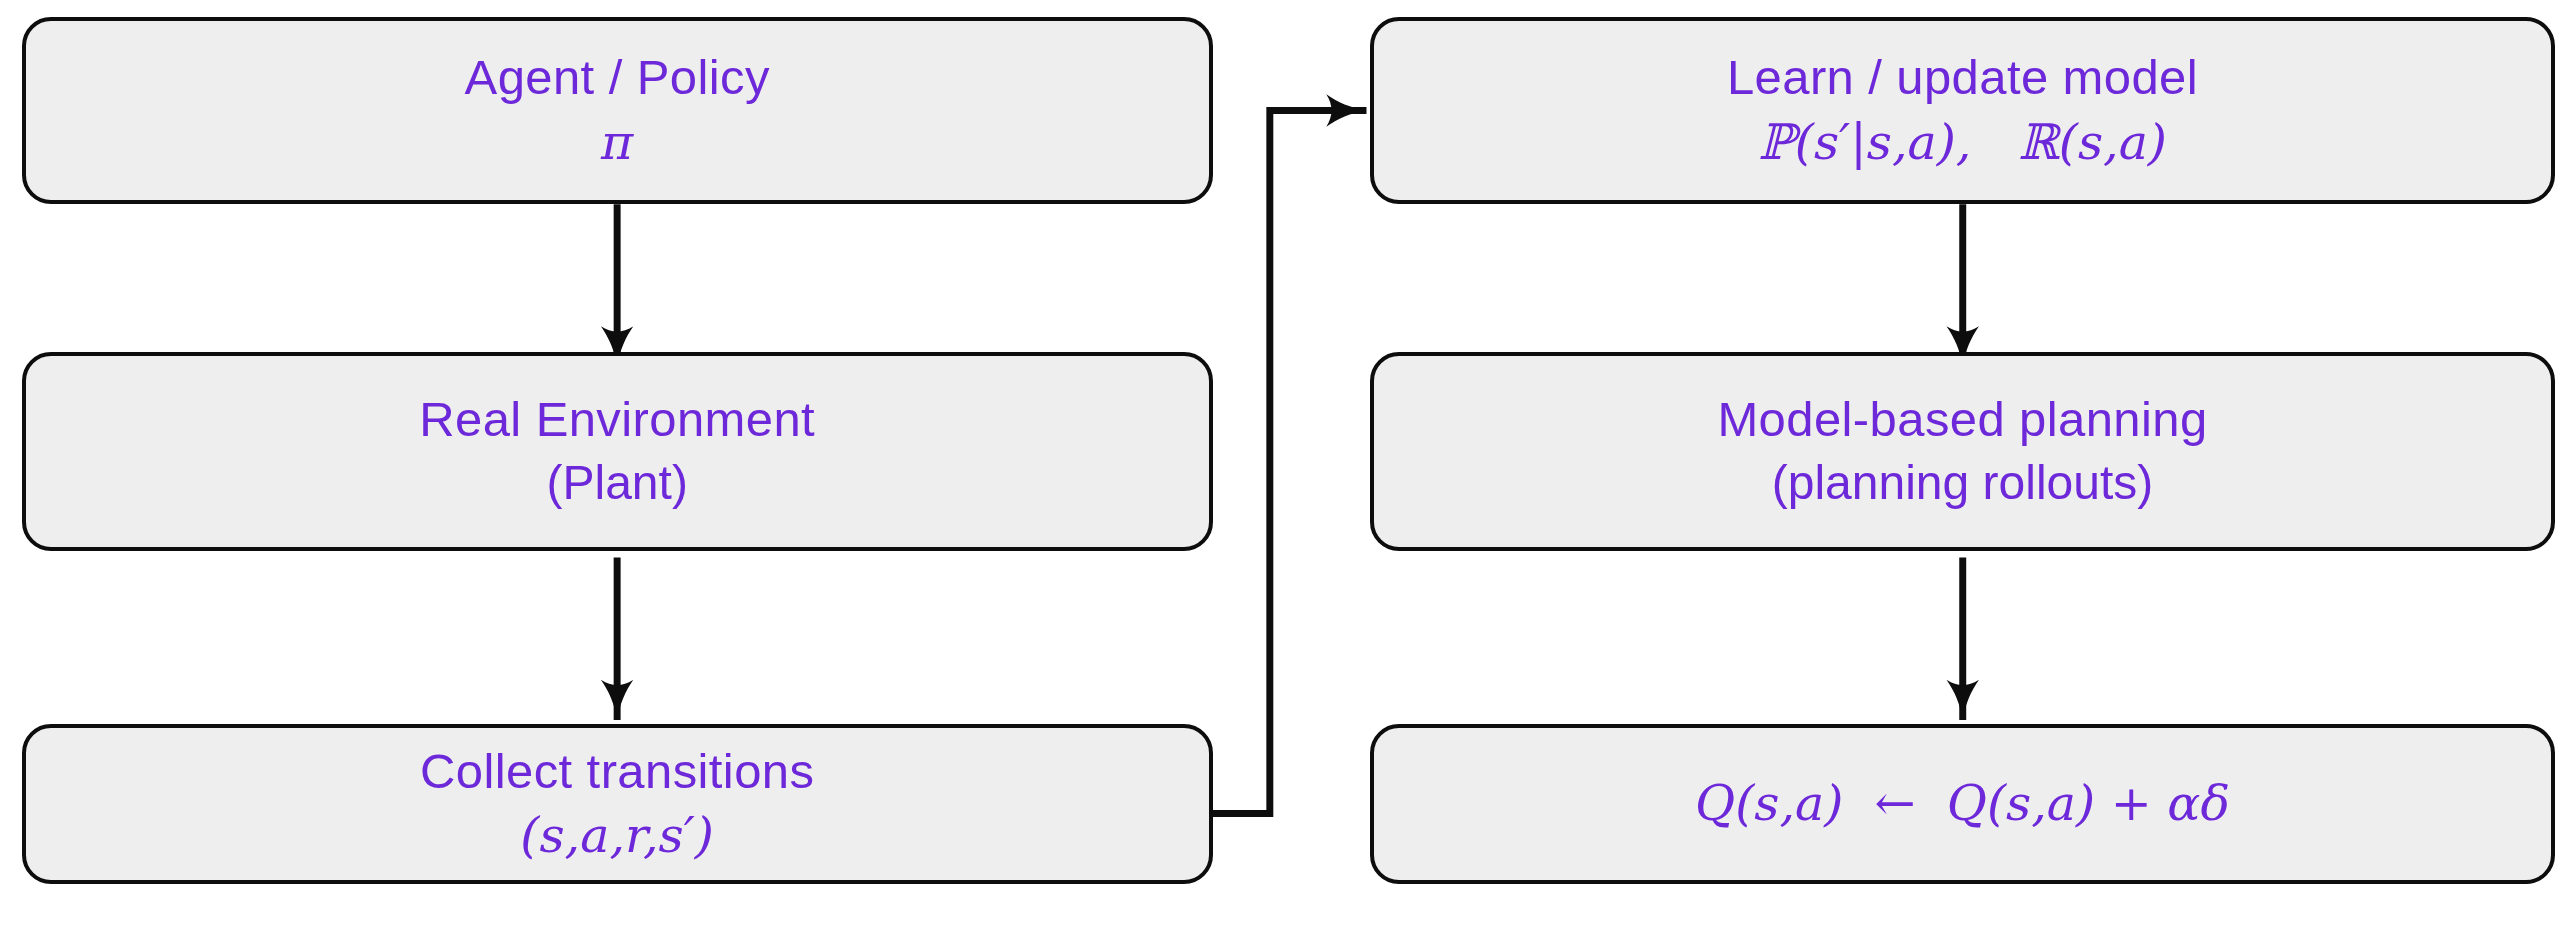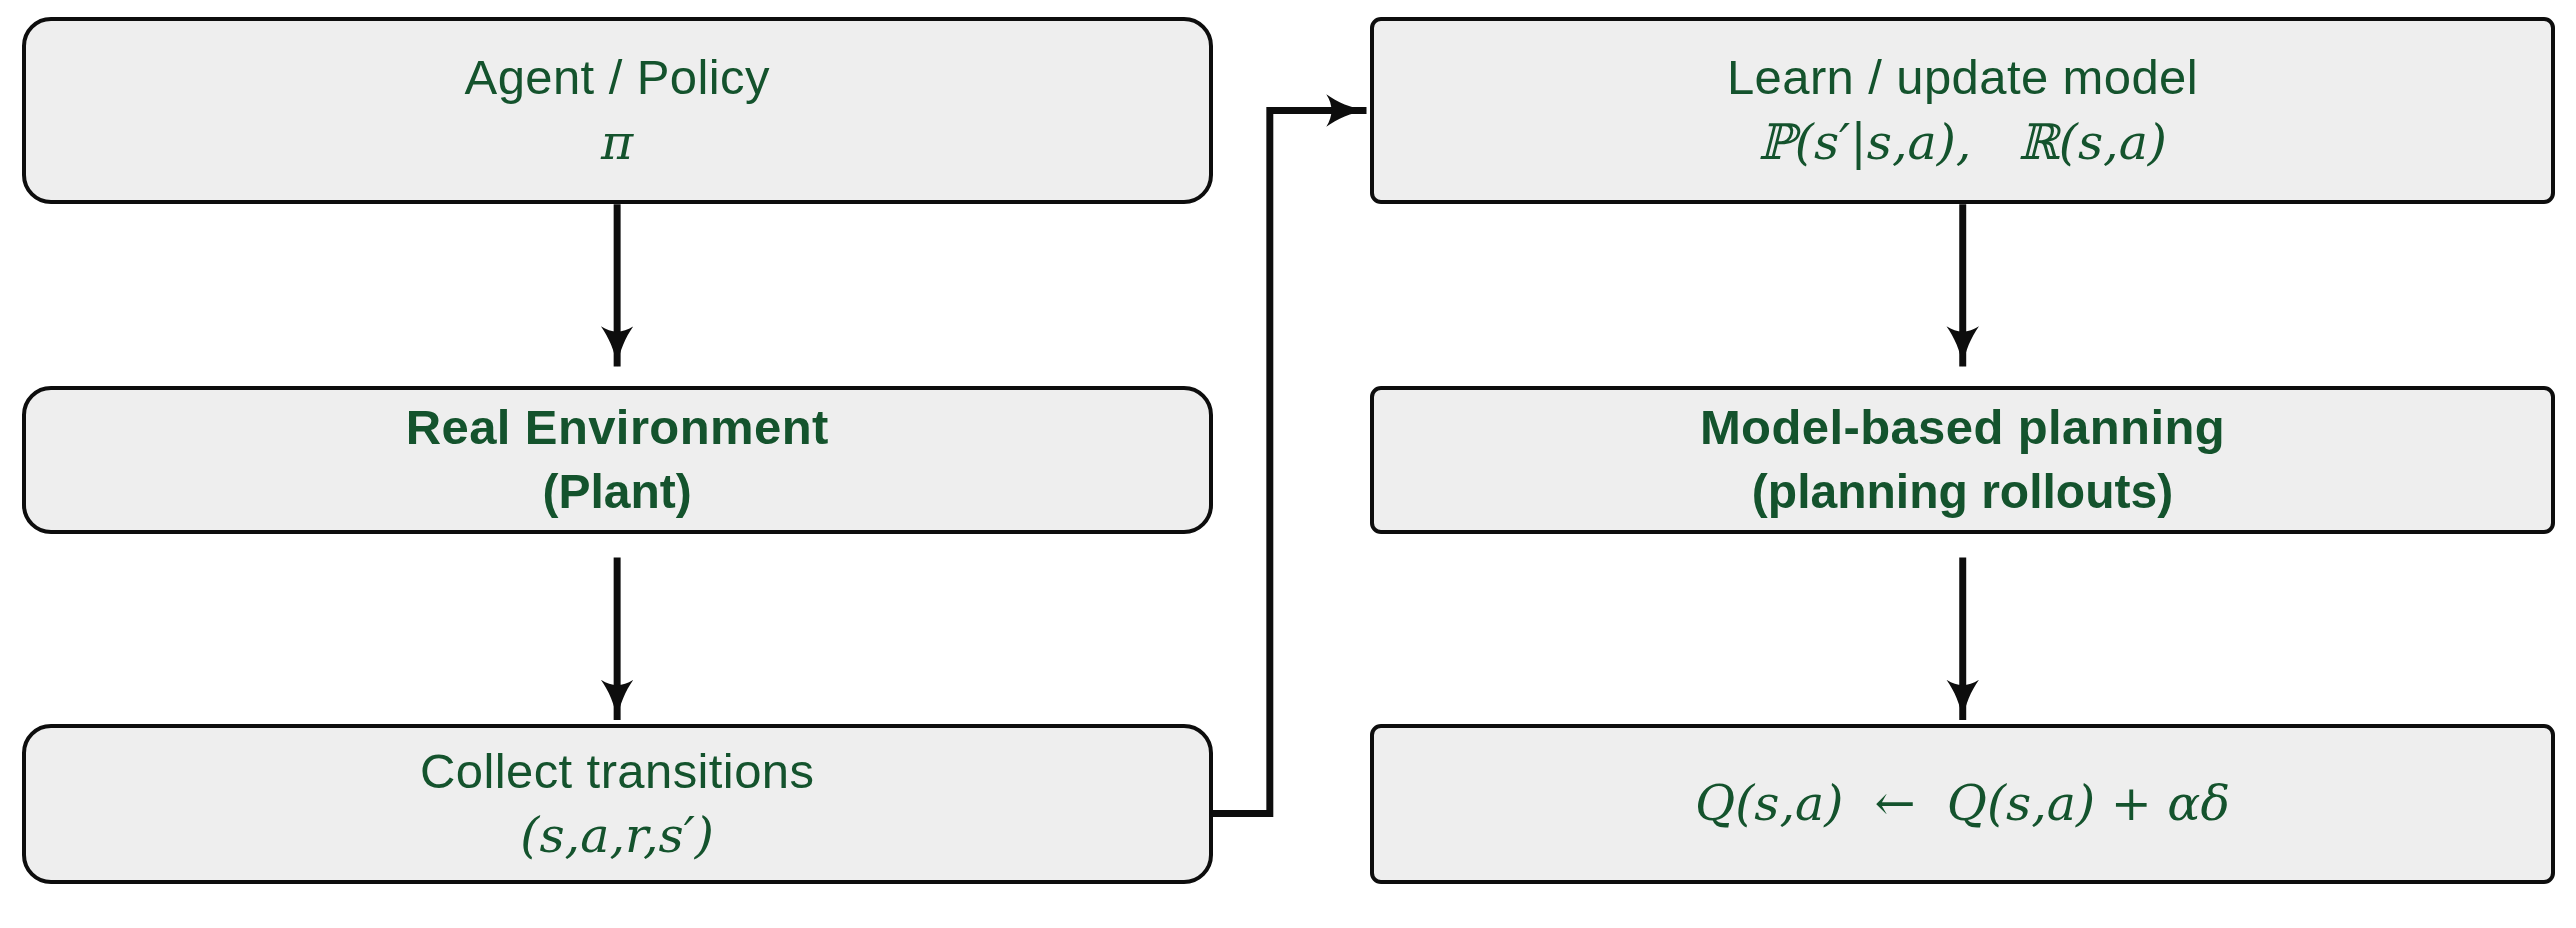--- a/index.html
+++ b/index.html
@@ -31,43 +31,43 @@
     position: absolute;
     background: var(--node-fill);
     border: 4.6px solid var(--node-border);
     border-radius: 29px;
     display: flex;
     flex-direction: column;
     align-items: center;
     justify-content: center;
     gap: 10.8px;
     text-align: center;
-    color: #14532d;
+    color: #6d28d9;
   }
   .node .title {
     font-size: 49px;
     line-height: 1.1;
     letter-spacing: 0.4px;
     white-space: pre;
   }
   .node .subtitle {
     font-size: 48px;
     line-height: 1.1;
     white-space: pre;
   }
   .node .subtitle.math {
     font-family: "DejaVu Serif", serif;
     font-style: italic;
     font-size: 49px;
   }
   
   .col-left  { left: 21.7px;   width: 1191px; }
-  .col-right { left: 1370px; width: 1185px; border-radius: 11px; }
+  .col-right { left: 1370px; width: 1185px; }
   .row-1 { top: 17px;  height: 187px; }
-  .row-2 { top: 386px; height: 148px; font-weight: bold; }
+  .row-2 { top: 352px; height: 199px; }
   .row-3 { top: 724px; height: 160px; }
 </style>
 </head>
 <body>
 
 <div class="canvas">
 
   <svg class="edges-layer" viewBox="0 0 3331 1200" xmlns="http://www.w3.org/2000/svg">
     <defs>
       <marker id="arrowhead" markerUnits="userSpaceOnUse" markerWidth="54" markerHeight="44" refX="52" refY="21" orient="auto">

